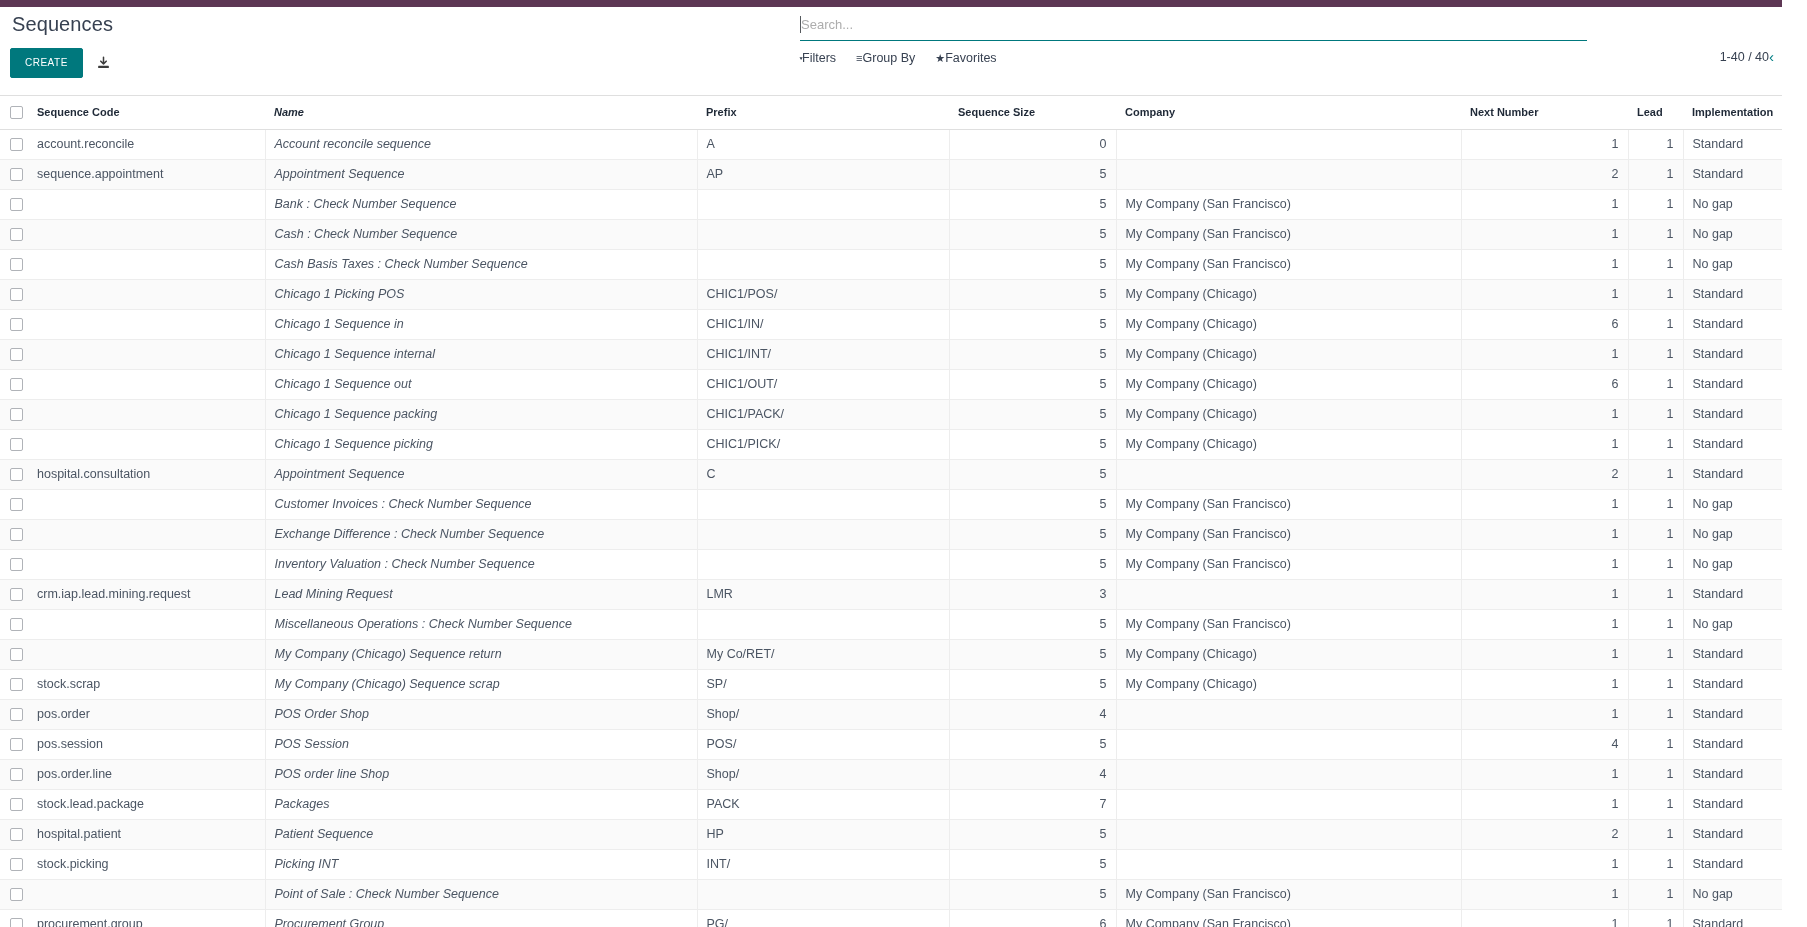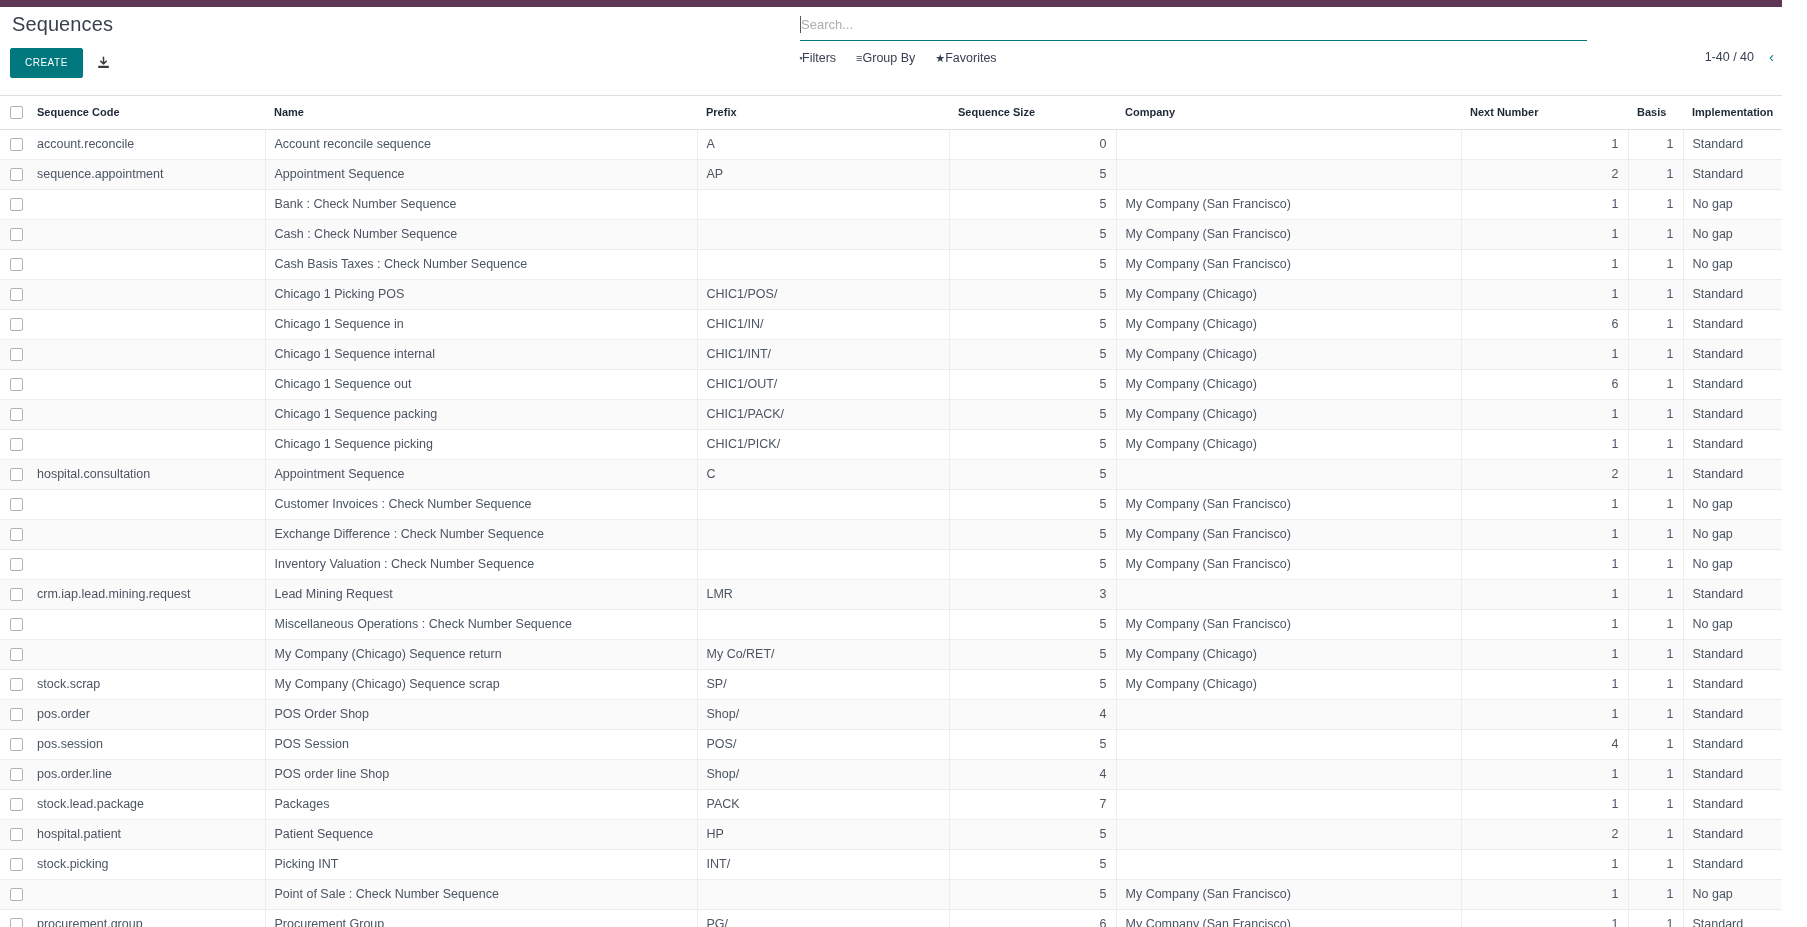--- a/index.html
+++ b/index.html
@@ -136,21 +136,21 @@
     white-space: nowrap;
     line-height: 16px;
   }
   .dd .gl { font-size: 11px; line-height: 11px; }
   .pager {
     position: absolute;
     right: 8px;
     top: 2px;
     display: flex;
     align-items: center;
-    gap: 15px;
+    gap: 0;
     font-size: 12.5px;
     color: #374151;
   }
   .pager-val { cursor: pointer; white-space: nowrap; }
   .pager-btn {
     color: #017e84;
     font-size: 15px;
     line-height: 14px;
     cursor: pointer;
     user-select: none;
@@ -208,21 +208,21 @@
   .chk {
     width: 13px; height: 13px;
     border: 1px solid #b0b3b8;
     border-radius: 2px;
     background: #fff;
     display: inline-block;
     vertical-align: middle;
     cursor: pointer;
   }
   td.code, th.code { width: 237px; border-right: 1px solid #ededed; }
-  td.name, th.name { width: 432px; }
+  td.name, th.name { width: 432px; font-style: italic; }
   td.prefix, th.prefix { width: 252px; }
   td.ssize, th.ssize { width: 167px; }
   td.company, th.company { width: 345px; }
   td.nextnum, th.nextnum { width: 167px; }
   td.step, th.step { width: 55px; }
   td.impl, th.impl { width: 152px; border-right: 0 !important; }
   th.code, th.name, th.prefix, th.company, th.impl { border-right: 0; }
   
   table.olist thead th { border-right: 0; }
 </style>
@@ -283,21 +283,21 @@
         <tr>
           <th class="cb">
             <span class="chk"></span>
           </th>
           <th class="code">Sequence Code</th>
           <th class="name">Name</th>
           <th class="prefix">Prefix</th>
           <th class="ssize num">Sequence Size</th>
           <th class="company">Company</th>
           <th class="nextnum num">Next Number</th>
-          <th class="step num">Basis</th>
+          <th class="step num">Lead</th>
           <th class="impl">Implementation</th>
         </tr>
       </thead>
       <tbody id="tbody">
           <tr>
             <td class="cb"><span class="chk"></span></td>
             <td class="code">account.reconcile</td>
             <td class="name">Account reconcile sequence</td>
             <td class="prefix">A</td>
             <td class="ssize num">0</td>

